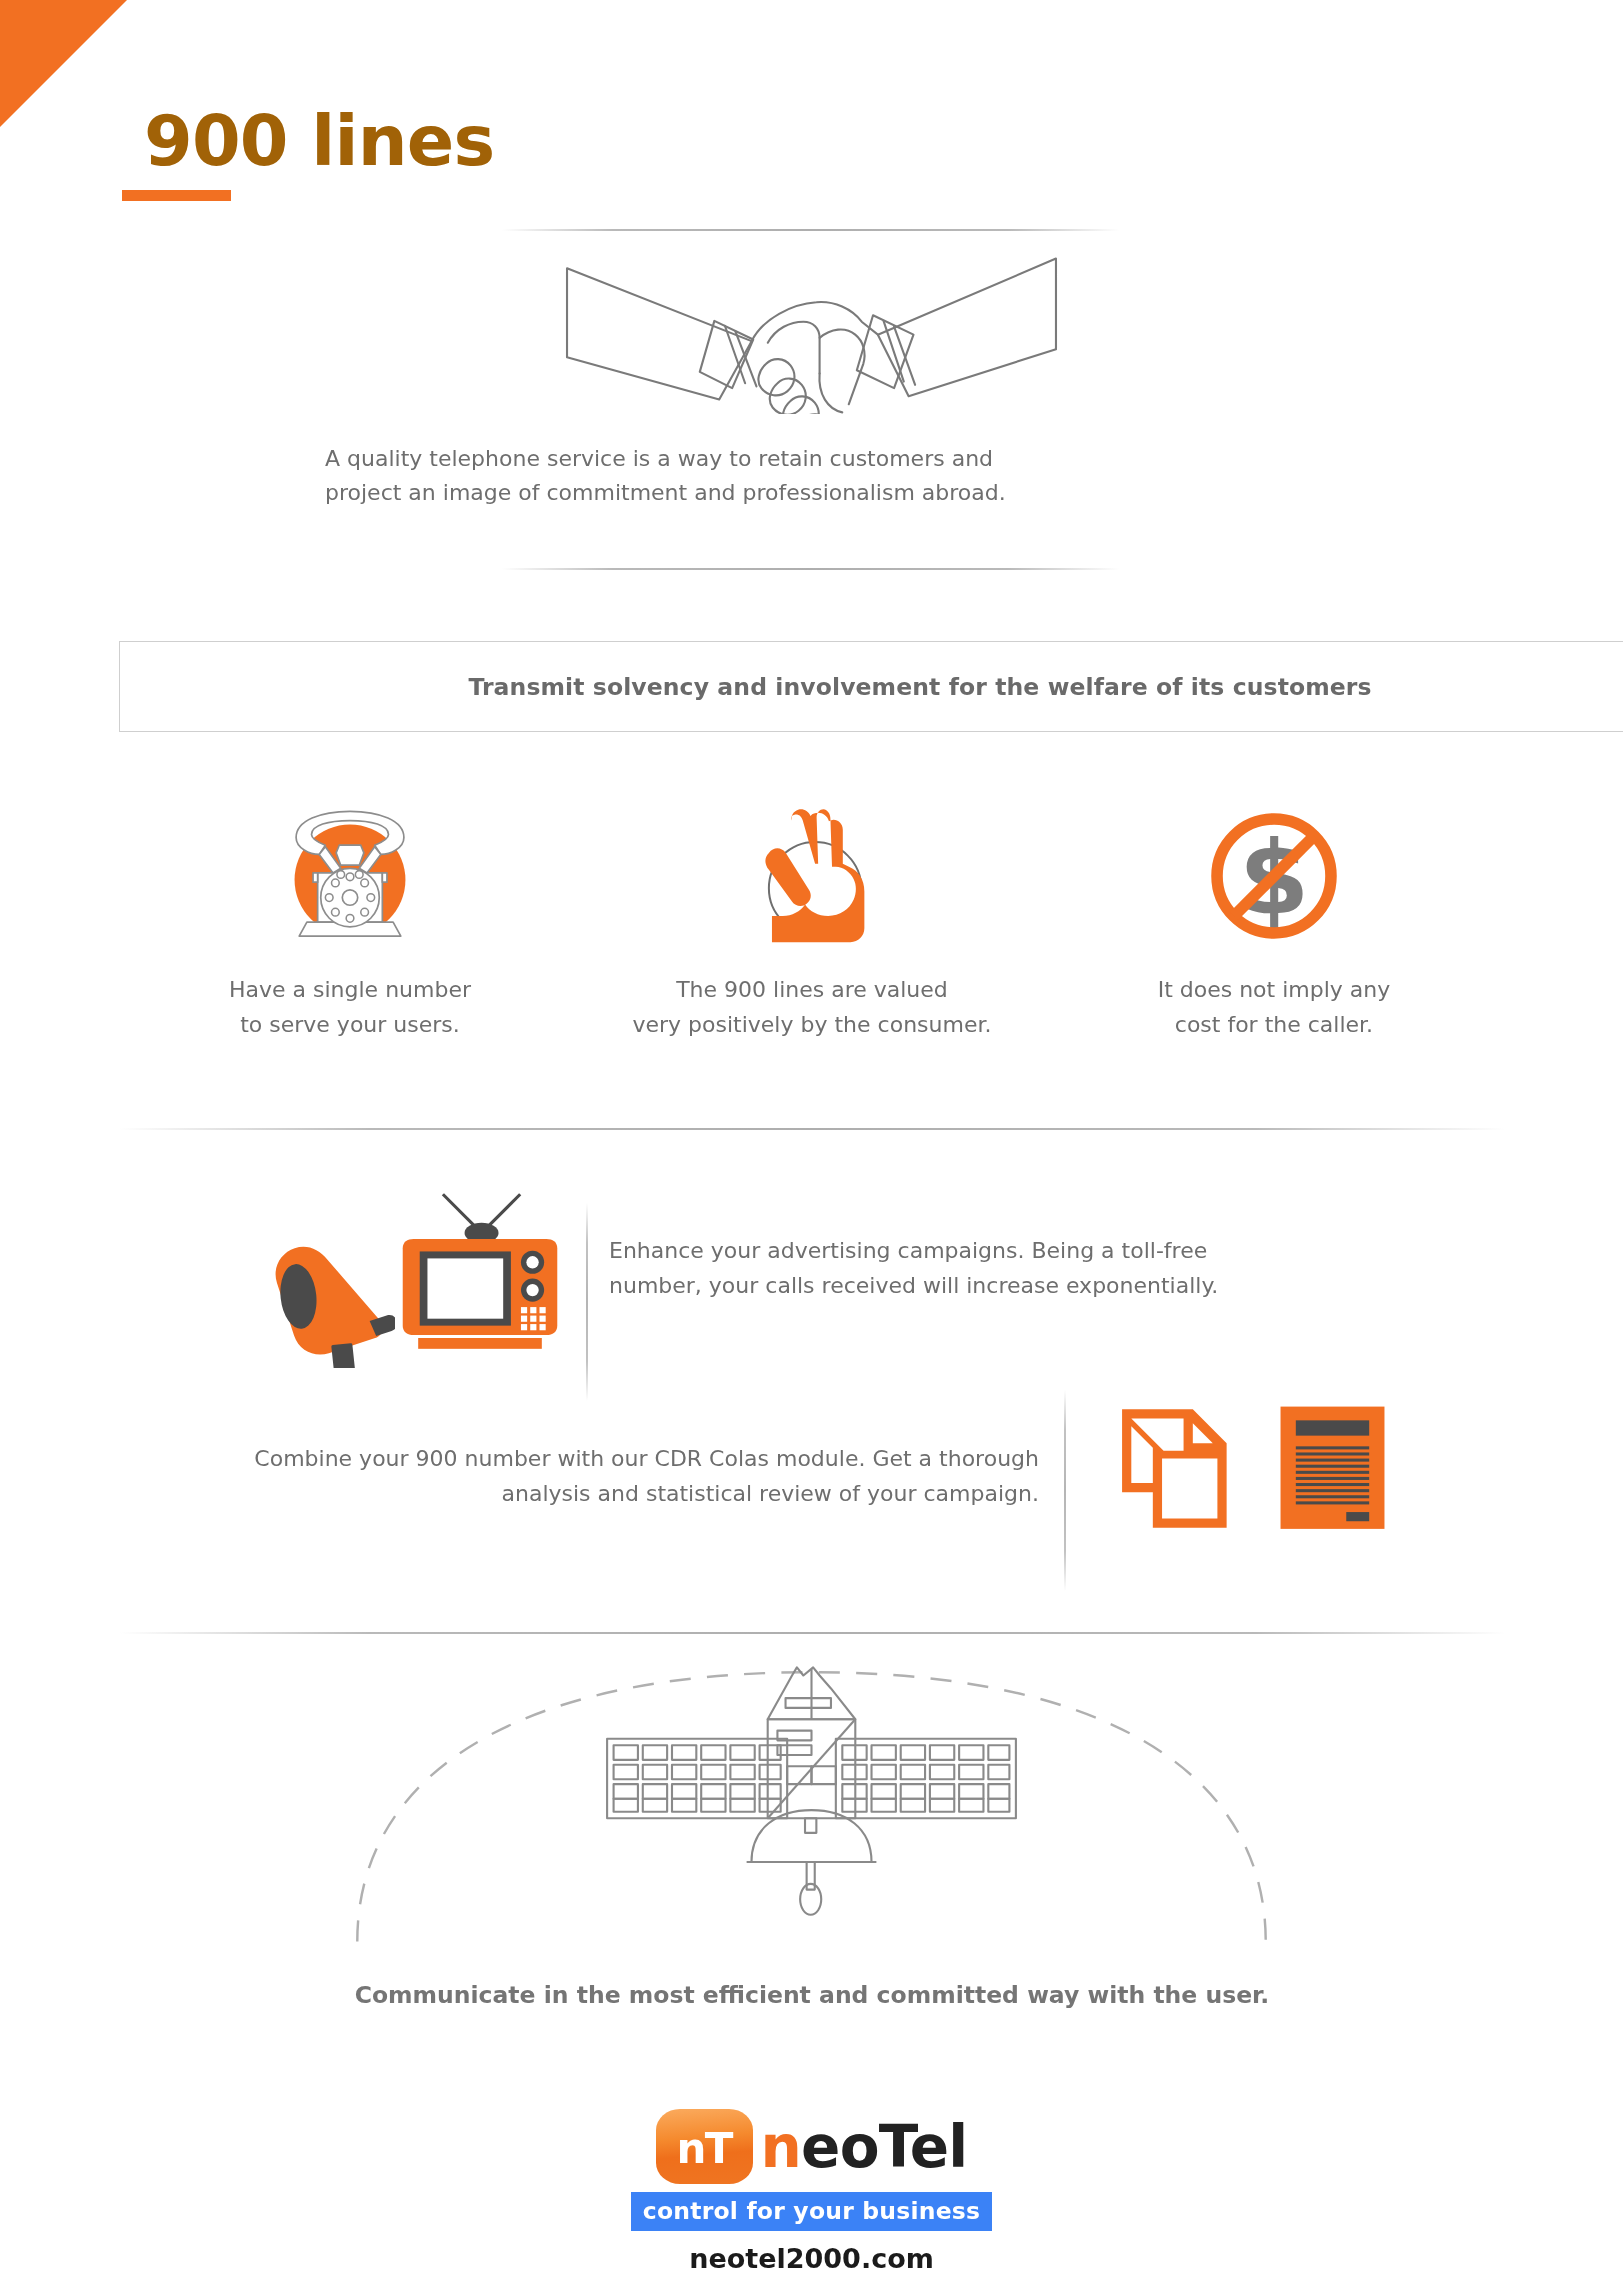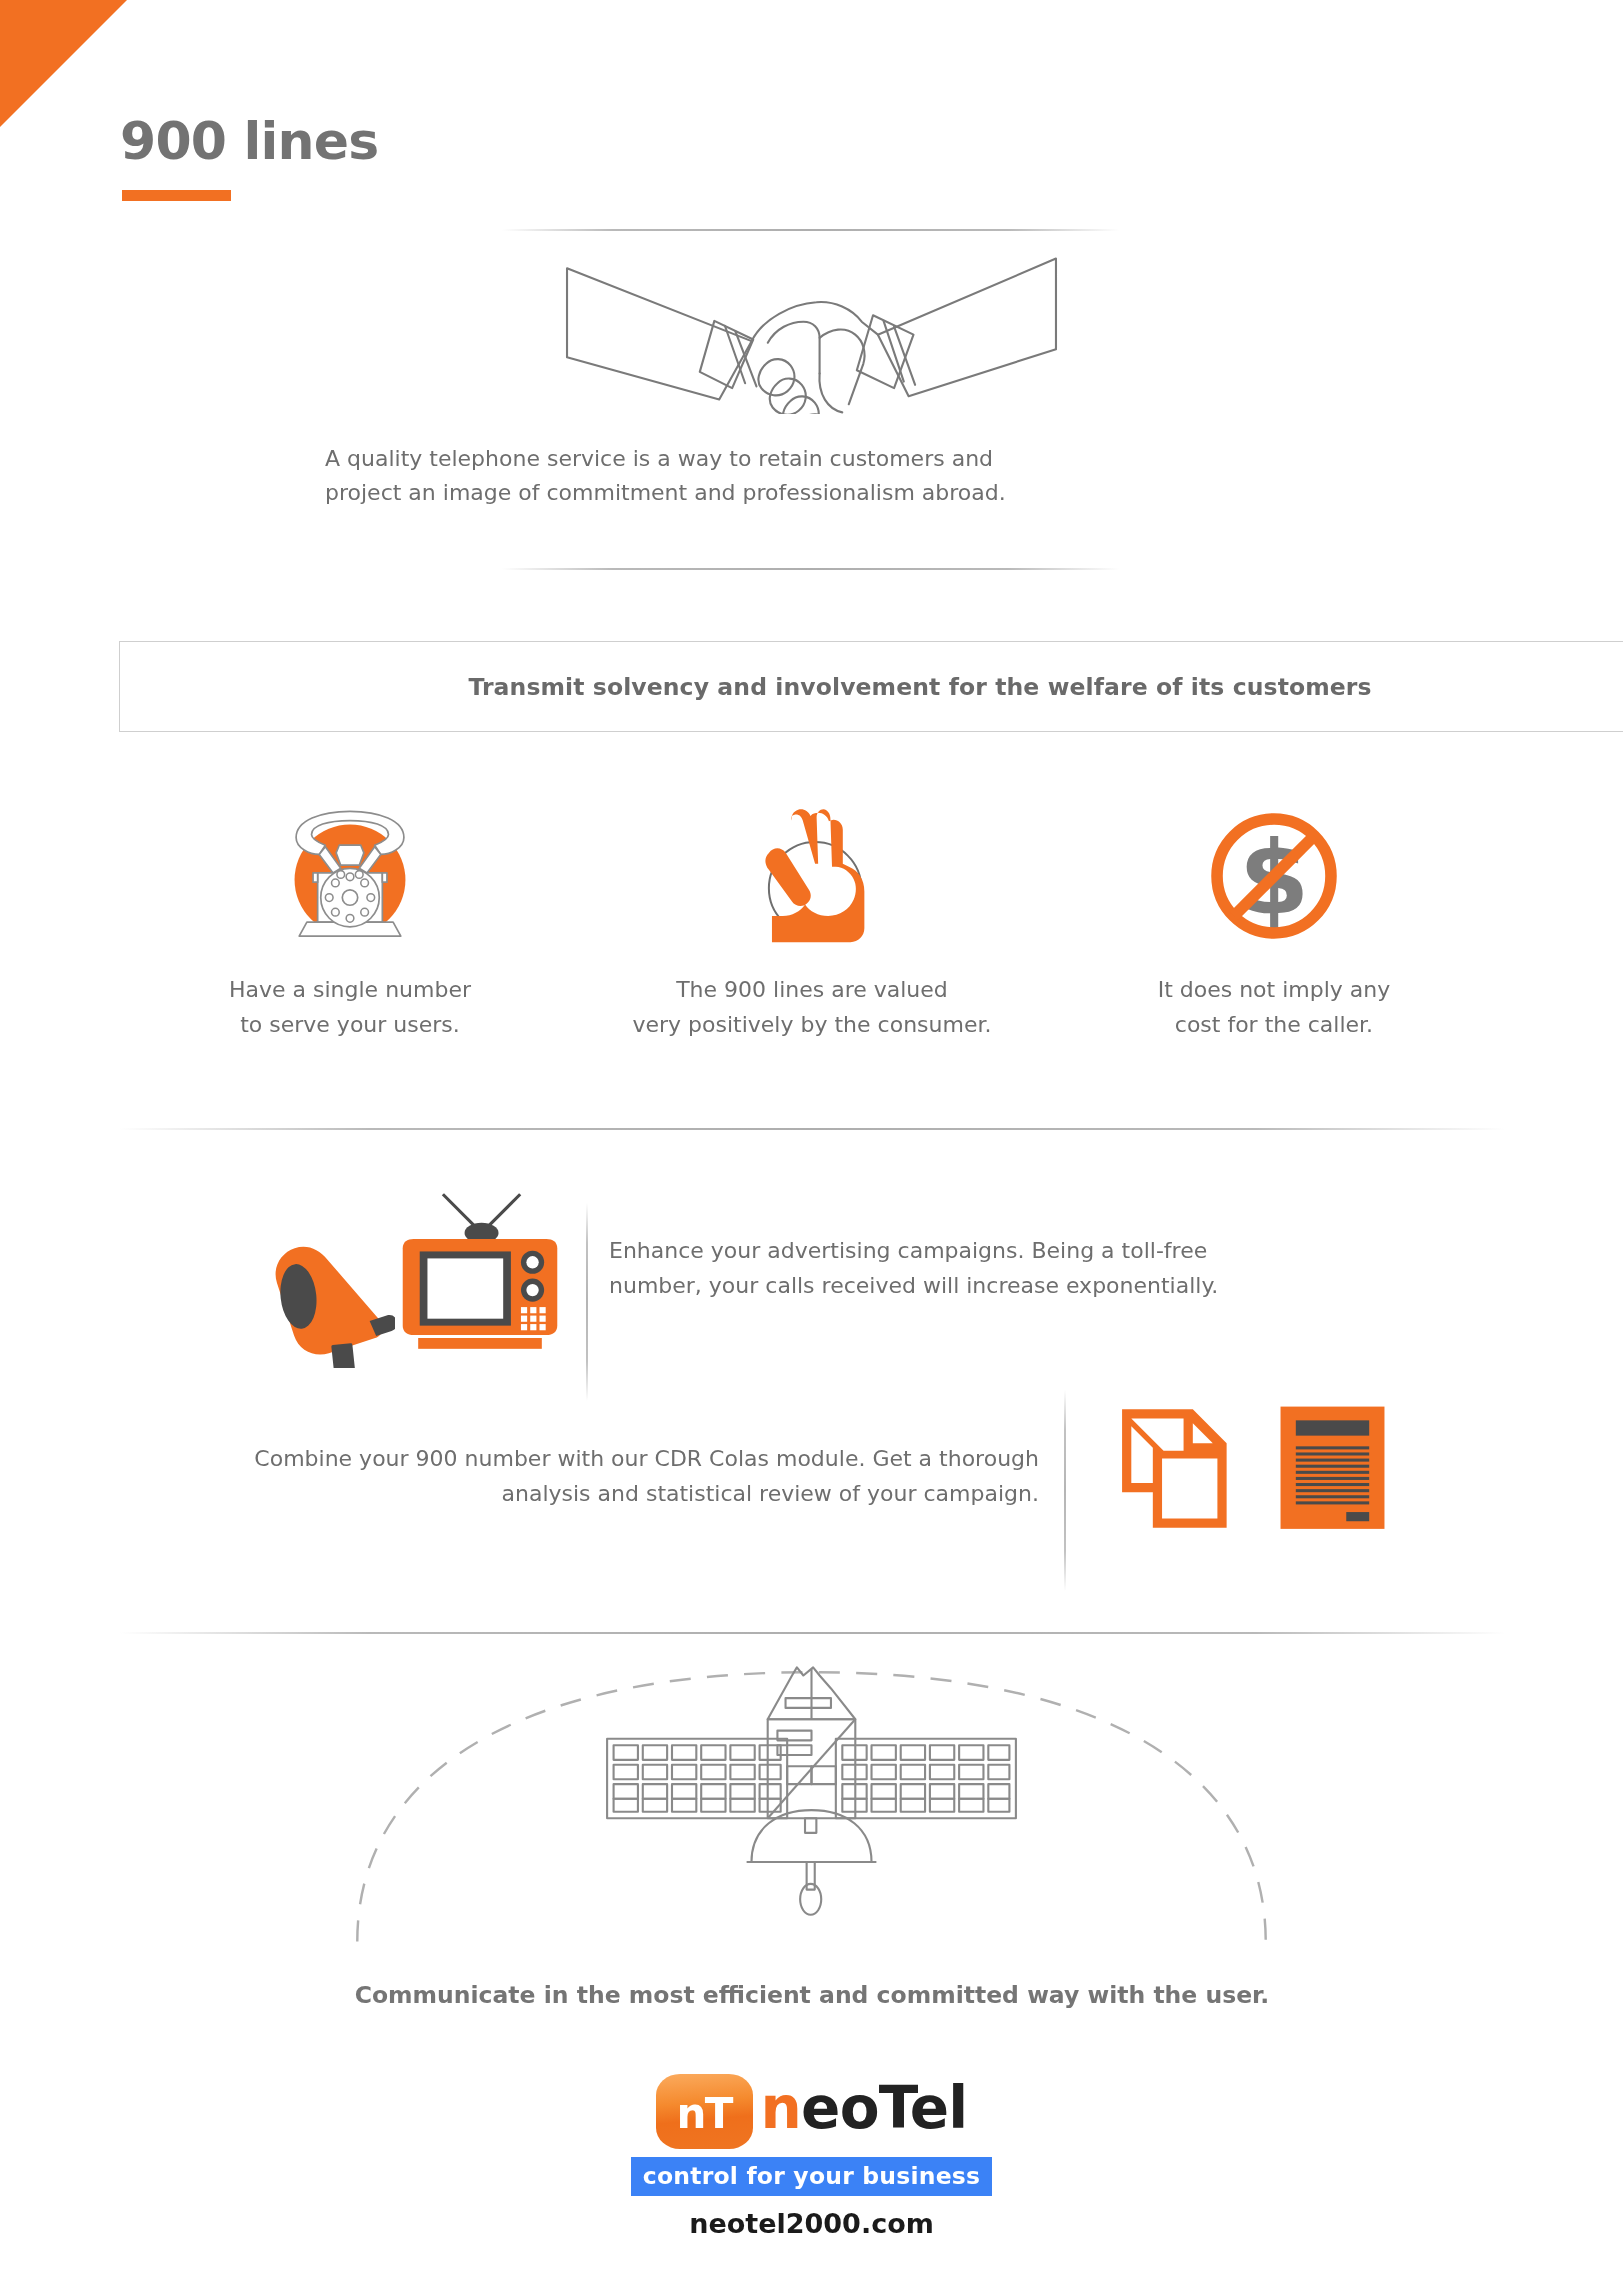--- a/index.html
+++ b/index.html
@@ -28,25 +28,26 @@
 
   
   .title-block {
     position: absolute;
     left: 120px;
     top: 102px;
   }
   .title {
     font-family: "DejaVu Sans", sans-serif;
     font-weight: bold;
-    font-size: 52px;
+    font-size: 70px;
     line-height: 78px;
     letter-spacing: -0.8px;
-    color: #737373;
+    color: #a16207;
     white-space: nowrap;
+    margin-left: 24px;
   }
   .title-underline {
     position: absolute;
     left: 2.4px;
     top: 88px;
     width: 109px;
     height: 11.4px;
     background: #F27022;
   }
 
@@ -213,21 +214,23 @@
     position: absolute;
     left: 0;
     top: 2074px;
     width: 1623px;
     display: flex;
     flex-direction: column;
     align-items: center;
   }
   .logo-top {
     display: flex;
+    align-items: center;
     gap: 8px;
+    margin-top: 35px;
   }
   .logo-mark {
     width: 97px;
     height: 75px;
     border-radius: 24px / 21px;
     background: linear-gradient(175deg, #fbab5e 0%, #f58a2e 38%, #ef6f1b 60%, #ef7522 100%);
     display: flex;
     align-items: center;
     justify-content: center;
   }

